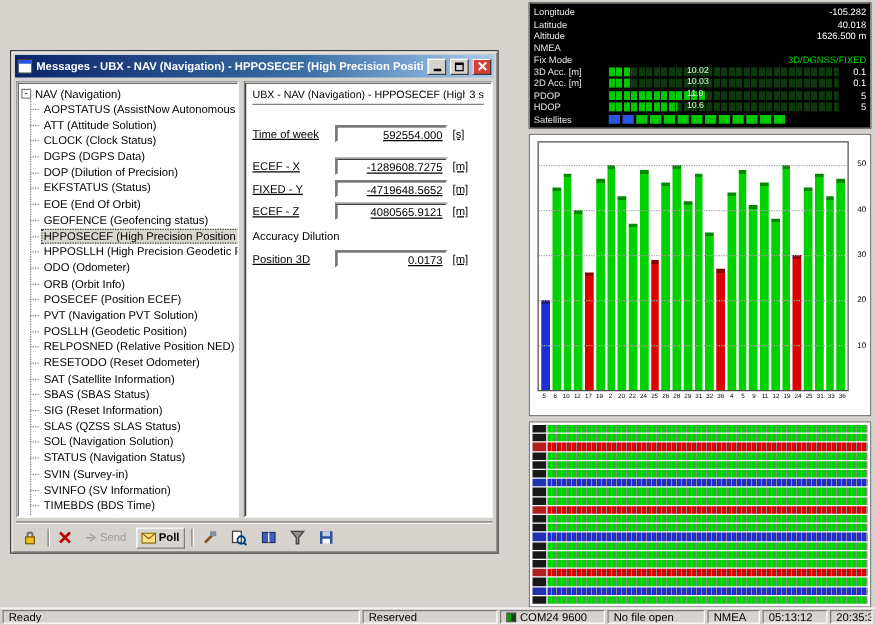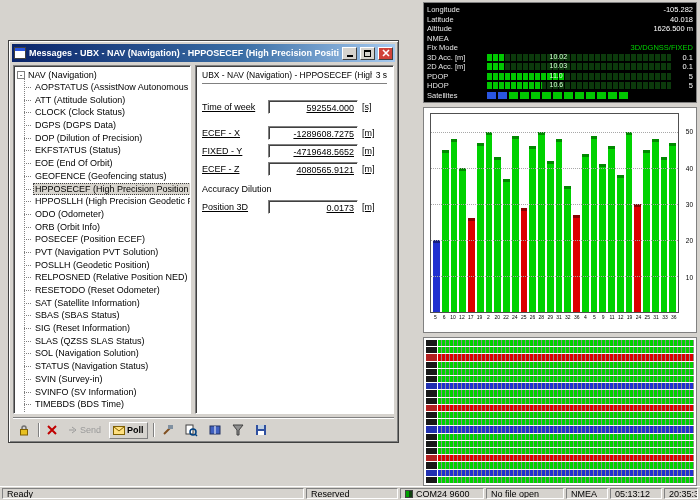--- a/index.html
+++ b/index.html
@@ -434,21 +434,21 @@
       <div style="background: repeating-linear-gradient(90deg, rgb(0, 210, 0) 0px, rgb(0, 210, 0) 3px, rgba(0, 0, 0, 0.45) 3px, rgba(0, 0, 0, 0.45) 4px);"></div>
       <div style="background: repeating-linear-gradient(90deg, rgb(220, 0, 0) 0px, rgb(220, 0, 0) 3px, rgba(0, 0, 0, 0.45) 3px, rgba(0, 0, 0, 0.45) 4px);"></div>
       <div style="background: repeating-linear-gradient(90deg, rgb(0, 210, 0) 0px, rgb(0, 210, 0) 3px, rgba(0, 0, 0, 0.45) 3px, rgba(0, 0, 0, 0.45) 4px);"></div>
       <div style="background: repeating-linear-gradient(90deg, rgb(32, 48, 208) 0px, rgb(32, 48, 208) 3px, rgba(0, 0, 0, 0.45) 3px, rgba(0, 0, 0, 0.45) 4px);"></div>
       <div style="background: repeating-linear-gradient(90deg, rgb(0, 210, 0) 0px, rgb(0, 210, 0) 3px, rgba(0, 0, 0, 0.45) 3px, rgba(0, 0, 0, 0.45) 4px);"></div>
     </div>
 </div>
 
 <div class="statusbar">
   <span class="sseg grow">Ready</span>
-  <span class="sseg" style="width:92px">Reserved</span>
+  <span class="sseg" style="width:108px">Reserved</span>
   <span class="sseg" style="width:84px">
     <span class="port-ic"></span>
     <span>COM24 9600</span>
   </span>
   <span class="sseg" style="width:78px">No file open</span>
   <span class="sseg" style="width:42px">NMEA</span>
   <span class="sseg" style="width:52px">05:13:12</span>
   <span class="sseg" style="width:34px">20:35:38</span>
 </div>
 

